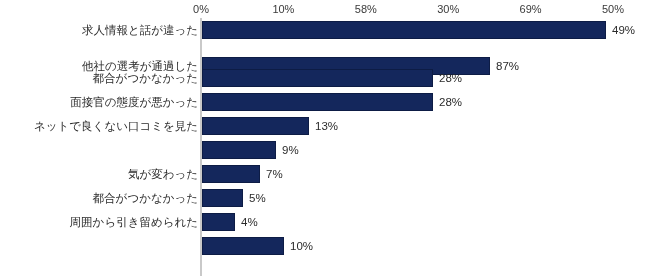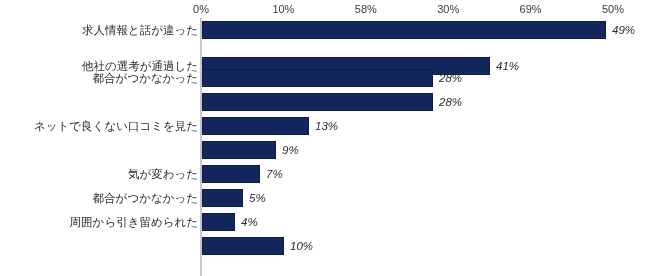--- a/index.html
+++ b/index.html
@@ -88,21 +88,20 @@
     box-sizing: border-box;
   }
   .value-label {
     position: absolute;
     top: 0;
     height: 24px;
     line-height: 24px;
     font-size: 11.5px;
     color: #2b2b2b;
     white-space: nowrap;
-    font-style: italic;
   }
 </style>
 </head>
 <body>
 
 <div id="chart-root">
 
   <div class="axis-top">
       <span class="axis-tick-label" style="left: 201px;">0%</span>
       <span class="axis-tick-label" style="left: 283.4px;">10%</span>
@@ -120,30 +119,31 @@
         <div class="bar-wrap" style="width: 404px;">
           <div class="bar" style="width: 100%; background: rgb(20, 39, 92); border-color: rgb(13, 28, 69);"></div>
         </div>
         <div class="value-label" style="left: 612px;">49%</div>
       </div>
       <div class="row" style="top: 24px; margin-top: 12px;">
         <div class="cat-label">他社の選考が通過した</div>
         <div class="bar-wrap" style="width: 288px;">
           <div class="bar" style="width: 100%; background: rgb(20, 39, 92); border-color: rgb(13, 28, 69);"></div>
         </div>
-        <div class="value-label" style="left: 496px;">41%</div>
+        <div class="value-label" style="left: 496px;">87%</div>
       </div>
       <div class="row" style="top: 48px;">
         <div class="cat-label">都合がつかなかった</div>
         <div class="bar-wrap" style="width: 231px;">
           <div class="bar" style="width: 100%; background: rgb(20, 39, 92); border-color: rgb(13, 28, 69);"></div>
         </div>
         <div class="value-label" style="left: 439px;">28%</div>
       </div>
       <div class="row" style="top: 72px;">
+        <div class="cat-label">面接官の態度が悪かった</div>
         <div class="bar-wrap" style="width: 231px;">
           <div class="bar" style="width: 100%; background: rgb(20, 39, 92); border-color: rgb(13, 28, 69);"></div>
         </div>
         <div class="value-label" style="left: 439px;">28%</div>
       </div>
       <div class="row" style="top: 96px;">
         <div class="cat-label">ネットで良くない口コミを見た</div>
         <div class="bar-wrap" style="width: 107px;">
           <div class="bar" style="width: 100%; background: rgb(20, 39, 92); border-color: rgb(13, 28, 69);"></div>
         </div>

